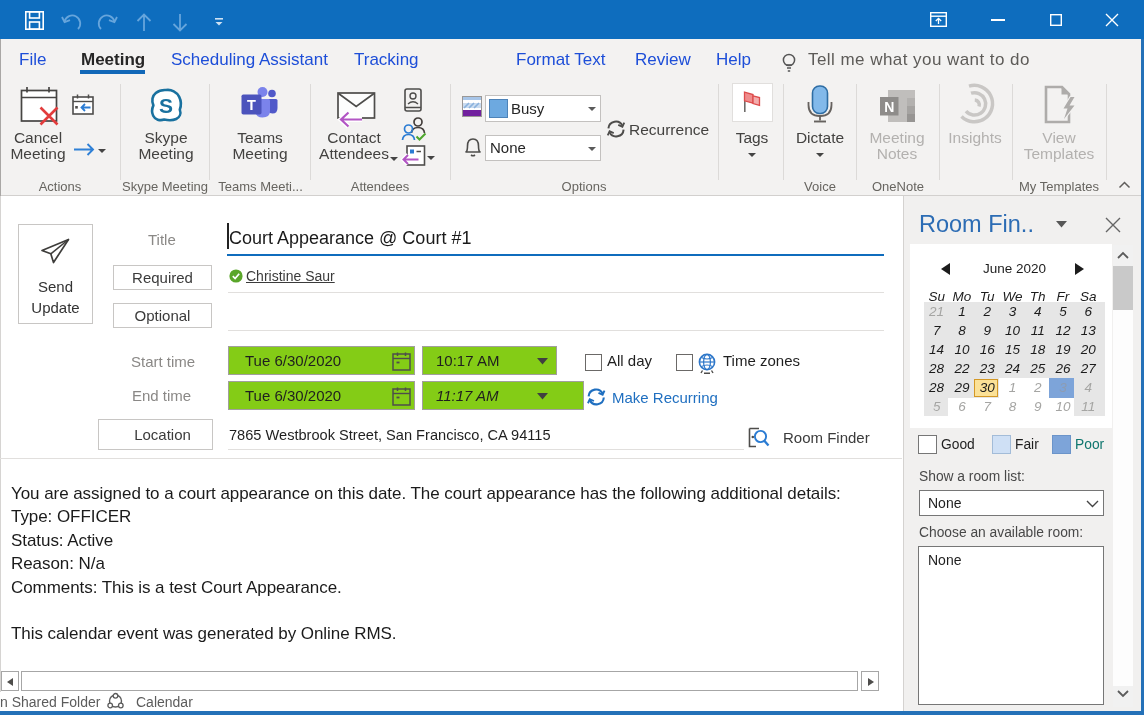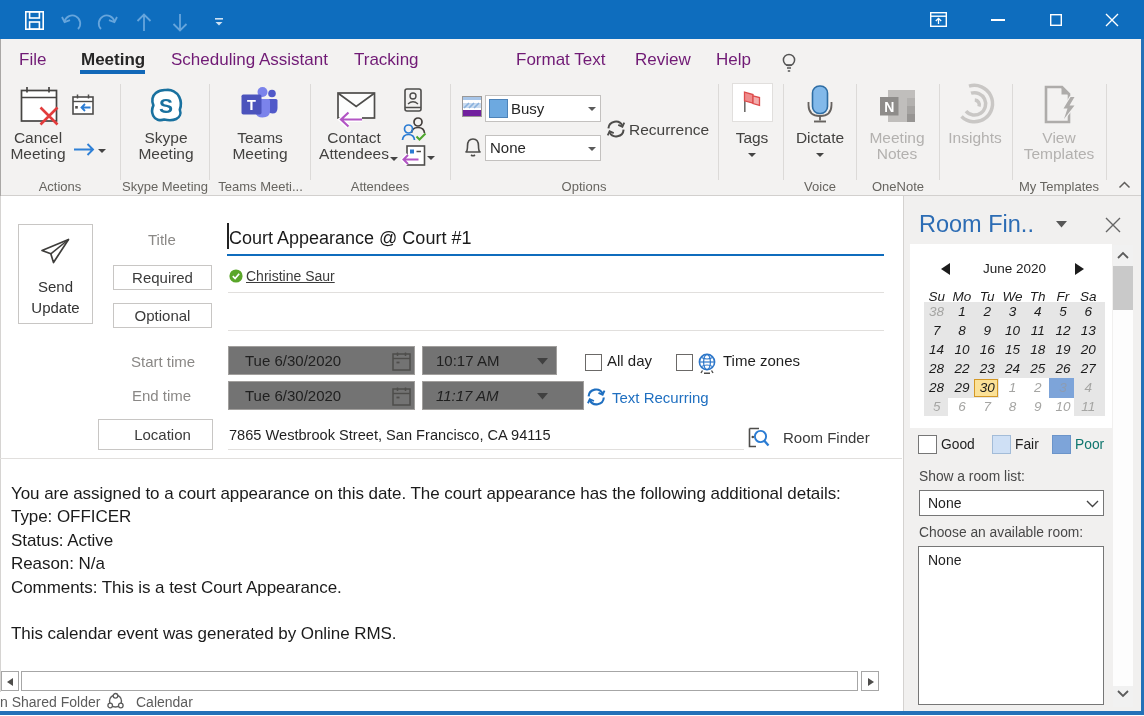--- a/index.html
+++ b/index.html
@@ -5,35 +5,35 @@
   * { margin:0; padding:0; box-sizing:border-box; }
   html,body { width:1144px; height:716px; overflow:hidden; }
   body { font-family:"Liberation Sans", sans-serif; position:relative; background:#fff; }
   .abs { position:absolute; }
   svg { position:absolute; overflow:visible; }
   
   #titlebar { left:0; top:0; width:1144px; height:41px; background:#0e6dbe; }
   #titletext { left:0; top:11px; width:1137px; text-align:center; color:#fff; font-size:15px; }
   
   #tabrow { left:0; top:39px; width:1144px; height:38px; background:#f3f2f1; }
-  .tab { position:absolute; top:11px; font-size:17px; color:#701a75; white-space:nowrap; }
+  .tab { position:absolute; top:11px; font-size:17px; color:#1d4ed8; white-space:nowrap; }
   #tab-meeting { color:#262626; font-weight:700; }
   #tabuline { left:80px; top:70px; width:65px; height:4px; background:#1168b8; }
   
   #ribbon { left:0; top:77px; width:1144px; height:119px; background:#f3f2f1; border-bottom:1px solid #d2d0ce; }
   .rsep { position:absolute; top:7px; width:1px; height:96px; background:#dcdad8; }
   .glabel { position:absolute; top:102px; font-size:13px; color:#676560; text-align:center; white-space:nowrap; }
   .btxt { position:absolute; font-size:15.5px; color:#434240; text-align:center; white-space:nowrap; line-height:15.5px; }
   .gray { color:#b3b1af; }
   .caret { position:absolute; width:0; height:0; border-left:4px solid transparent; border-right:4px solid transparent; border-top:4px solid #444; }
   
   .fbtn { position:absolute; background:#fff; border:1px solid #c8c6c4; color:#3b3b3b; font-size:15px; text-align:center; }
   .flabel { position:absolute; color:#8a8886; font-size:15px; }
   .fline { position:absolute; height:1px; background:#e1dfdd; }
-  .ibox { position:absolute; background:#737373; border:1px solid #a19f9d; font-size:15px; color:#1f1f1f; }
+  .ibox { position:absolute; background:#84cc16; border:1px solid #a19f9d; font-size:15px; color:#1f1f1f; }
   .cb { position:absolute; width:17px; height:17px; background:#fff; border:1.5px solid #6b6967; }
   #bodytext { position:absolute; left:11px; top:482px; font-size:17px; letter-spacing:-0.06px; line-height:23.4px; color:#1b1b1b; white-space:pre; }
   .calrow { position:absolute; left:924px; width:181px; height:19px;font-style:italic; }
   .calrow span { display:inline-block; width:25.28px; text-align:center; font-size:13.5px; line-height:20px; color:#1c1c1c; }
   .calrow span.gy { color:#a5a5a3; }
   .pl { position:absolute; font-size:13.8px; color:#484848; }
 </style>
 </head>
 <body>
 
@@ -81,20 +81,21 @@
   <span class="tab" style="left:171px;">Scheduling Assistant</span>
   <span class="tab" style="left:354px;">Tracking</span>
   <span class="tab" style="left:445px;margin-top:44px;">Insert</span>
   <span class="tab" style="left:516px;">Format Text</span>
   <span class="tab" style="left:635px;">Review</span>
   <span class="tab" style="left:716px;">Help</span>
   <svg style="left:781px; top:13px;" width="16" height="22" viewBox="0 0 16 22">
     <circle cx="8" cy="8" r="5.6" fill="none" stroke="#555" stroke-width="1.5"></circle>
     <path d="M5.5 13 L10.5 13 M6 16 L10 16 M6.8 19 L9.2 19" stroke="#555" stroke-width="1.4" fill="none"></path>
   </svg>
+  <span class="tab" style="left:808px; color:#5d5b58; letter-spacing:0.45px;">Tell me what you want to do</span>
 </div>
 <div class="abs" id="tabuline"></div>
 
 <div class="abs" id="ribbon">
   <div class="rsep" style="left:120px;"></div>
   <div class="rsep" style="left:209px;"></div>
   <div class="rsep" style="left:310px;"></div>
   <div class="rsep" style="left:450px;"></div>
   <div class="rsep" style="left:718px;"></div>
   <div class="rsep" style="left:783px;"></div>
@@ -322,21 +323,21 @@
     </svg>
 </div>
 <svg style="left:586px; top:388px;" width="21" height="18" viewBox="0 0 21 18">
   <g transform="rotate(18 10.5 9)">
   <path d="M2.8 10.8 A7.4 7.4 0 0 1 15.4 4.0" fill="none" stroke="#1f6fc0" stroke-width="2.1"></path>
   <path d="M17.6 7.2 A7.4 7.4 0 0 1 5.0 14.0" fill="none" stroke="#1f6fc0" stroke-width="2.1"></path>
   <path d="M16.1 0.4 L15.6 4.9 L11.1 4.4" fill="none" stroke="#1f6fc0" stroke-width="1.9"></path>
   <path d="M4.3 17.6 L4.8 13.1 L9.3 13.6" fill="none" stroke="#1f6fc0" stroke-width="1.9"></path>
   </g>
 </svg>
-<div class="abs" style="left:612px; top:389px; font-size:15px; color:#1f6fc0;">Text Recurring</div>
+<div class="abs" style="left:612px; top:389px; font-size:15px; color:#1f6fc0;">Make Recurring</div>
 <div class="abs fbtn" style="left:98px; top:419px; width:115px; height:31px; line-height:29px; padding-left:14px;">Location</div>
 <div class="abs" style="left:229px; top:427px; font-size:14.6px; color:#1f1f1f;">7865 Westbrook Street, San Francisco, CA 94115</div>
 <div class="fline" style="left:228px; top:449px; width:516px;"></div>
 <svg style="left:748px; top:427px;" width="22" height="21" viewBox="0 0 22 21">
   <path d="M1.5 1.5 L11 1.5 M1.5 1.5 L1.5 19.5 L8 19.5" fill="none" stroke="#4e4d4b" stroke-width="1.6"></path>
   <circle cx="4.8" cy="10" r="1.3" fill="#4e4d4b"></circle>
   <circle cx="12.5" cy="9.5" r="5.6" fill="none" stroke="#2b7cd3" stroke-width="1.9"></circle>
   <line x1="16.3" y1="13.8" x2="20.5" y2="18.5" stroke="#2b7cd3" stroke-width="2.3"></line>
 </svg>
 <div class="abs" style="left:783px; top:429px; font-size:15px; color:#3b3b3b;">Room Finder</div>
@@ -388,21 +389,21 @@
 <svg style="left:1075px; top:263px;" width="9" height="12" viewBox="0 0 9 12">
     <path d="M0 0 L9 6 L0 12 Z" fill="#1c1c1c"></path>
   </svg>
 <div class="abs" style="left:924px; top:261px; width:181px; text-align:center; font-size:13.5px; color:#1c1c1c;">June 2020</div>
 <div class="calrow" style="top:287px;"><span>Su</span><span>Mo</span><span>Tu</span><span>We</span><span>Th</span><span>Fr</span><span>Sa</span></div>
 <div class="abs" style="left:924px; top:302px; width:181px; height:114px; background:#e6e6e6;"></div>
 <div class="abs" style="left:999px; top:378px; width:50px; height:20px; background:#fff;"></div>
 <div class="abs" style="left:1049px; top:378px; width:25px; height:20px; background:#7da4d9;"></div>
 <div class="abs" style="left:948px; top:398px; width:126px; height:18px; background:#fff;"></div>
 <div class="abs" style="left:974px; top:379px; width:24px; height:18px; background:#fbe197; border:1.5px solid #d49825;"></div>
-<div class="calrow" style="top:302px;"><span class="gy">38</span><span>1</span><span>2</span><span>3</span><span>4</span><span>5</span><span>6</span></div>
+<div class="calrow" style="top:302px;"><span class="gy">21</span><span>1</span><span>2</span><span>3</span><span>4</span><span>5</span><span>6</span></div>
 <div class="calrow" style="top:321px;"><span>7</span><span>8</span><span>9</span><span>10</span><span>11</span><span>12</span><span>13</span></div>
 <div class="calrow" style="top:340px;"><span>14</span><span>10</span><span>16</span><span>15</span><span>18</span><span>19</span><span>20</span></div>
 <div class="calrow" style="top:359px;"><span>28</span><span>22</span><span>23</span><span>24</span><span>25</span><span>26</span><span>27</span></div>
 <div class="calrow" style="top:378px;"><span>28</span><span>29</span><span>30</span><span class="gy">1</span><span class="gy">2</span><span class="gy" style="color:#8d9cb3;">3</span><span class="gy">4</span></div>
 <div class="calrow" style="top:397px;"><span class="gy">5</span><span class="gy">6</span><span class="gy">7</span><span class="gy">8</span><span class="gy">9</span><span class="gy">10</span><span class="gy">11</span></div>
 
 <div class="abs" style="left:918px; top:435px; width:19px; height:19px; background:#fff; border:1px solid #767676;"></div>
 <div class="pl" style="left:941px; top:437px; color:#1f1f1f;">Good</div>
 <div class="abs" style="left:992px; top:435px; width:19px; height:19px; background:#cfe0f5; border:1px solid #a3bcd8;"></div>
 <div class="pl" style="left:1015px; top:437px; color:#1f1f1f;">Fair</div>

